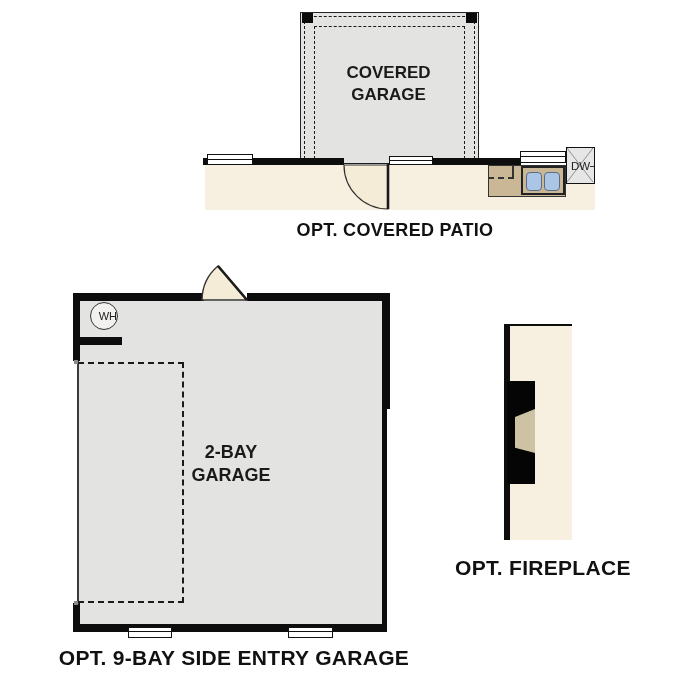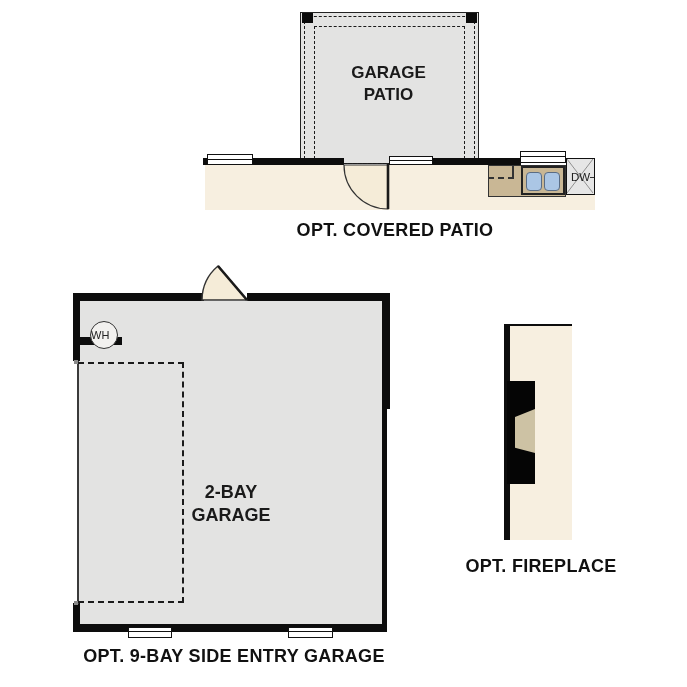--- a/index.html
+++ b/index.html
@@ -7,21 +7,21 @@
     --counter-tan:#c9b795; --sink-blue:#abc6e5; --wall-black:#0d0d0d; --insert-tan:#cdc2a4;
   }
   html,body{margin:0;padding:0;background:#fff;}
   #canvas{
     position:relative;width:687px;height:687px;background:#fff;overflow:hidden;
     font-family:"Liberation Sans",sans-serif;color:#111;
   }
   .abs{position:absolute;}
   .wall{position:absolute;background:var(--wall-black);}
   .caption{
-    position:absolute;font-weight:bold;font-size:18px;letter-spacing:.3px;
+    position:absolute;font-weight:bold;font-size:21px;letter-spacing:.3px;
     text-align:center;white-space:nowrap;color:#111;
   }
   .room-label{
     position:absolute;font-weight:bold;font-size:17px;line-height:1.3;
     text-align:center;color:#1a1a1a;
   }
   
   .patio-area{left:300px;top:12px;width:177px;height:150px;background:var(--floor-gray);border:1px solid #222;}
   .patio-dash-outer{left:304px;top:16px;width:169px;height:146px;border:1px dashed #1a1a1a;background:transparent;}
   .patio-dash-inner{left:314px;top:26px;width:149px;height:136px;border:1px dashed #1a1a1a;background:transparent;}
@@ -29,30 +29,30 @@
   
   .interior-strip{left:205px;top:165px;width:390px;height:45px;background:var(--interior-cream);}
   .wall-strip{top:158px;height:7px;}
   .window-sym{position:absolute;background:#fff;border:1.5px solid #111;box-sizing:border-box;}
   .window-line{position:absolute;left:0;right:0;top:40%;border-top:1.5px solid #111;}
   .counter{left:488px;top:165px;width:78px;height:32px;background:var(--counter-tan);border:1px solid #333;box-sizing:border-box;}
   .sink-box{left:521px;top:166px;width:44px;height:29px;border:2px solid #222;background:var(--counter-tan);box-sizing:border-box;}
   .basin{position:absolute;top:4px;width:16px;height:19px;background:var(--sink-blue);border:1.5px solid #5a6c84;border-radius:4px;box-sizing:border-box;}
   .dash-h{left:488px;top:177px;width:26px;height:0;border-top:2px dashed #333;}
   .dash-v{left:512px;top:166px;width:0;height:12px;border-left:2px dashed #333;}
-  .dw-box{left:566px;top:158px;width:29px;height:37px;background:#e6e6e6;border:1.5px solid #111;box-sizing:border-box;padding-left:22px;}
+  .dw-box{left:566px;top:147px;width:29px;height:37px;background:#e6e6e6;border:1.5px solid #111;box-sizing:border-box;padding-left:22px;}
   .dw-label{position:absolute;left:0;right:0;top:50%;transform:translateY(-52%);text-align:center;font-size:11.5px;color:#222;}
   .dw-dash{position:absolute;right:0;top:50%;width:4px;border-top:1.5px solid #333;}
   
   .garage-fill{left:78px;top:301px;width:304px;height:324px;background:var(--floor-gray);}
   .garage-door-line{left:77px;top:361px;width:2px;height:243px;background:#3a3a3a;}
   .overhead-dash{left:78px;top:362px;width:106px;height:241px;border-top:2px dashed #1a1a1a;border-right:2px dashed #1a1a1a;border-bottom:2px dashed #1a1a1a;box-sizing:border-box;}
   .tick{position:absolute;width:4px;height:4px;background:#8a8a8a;}
-  .wh-circle{left:90px;top:321px;width:28px;height:28px;border:1.5px solid #333;border-radius:50%;background:#f2f1ef;
-             display:flex;align-items:center;justify-content:flex-start;font-size:11px;font-weight:normal;color:#222;box-sizing:border-box;}
+  .wh-circle{left:90px;top:302px;width:28px;height:28px;border:1.5px solid #333;border-radius:50%;background:#f2f1ef;
+             display:flex;align-items:center;justify-content:flex-end;font-size:11px;font-weight:normal;color:#222;box-sizing:border-box;}
   .vent{position:absolute;top:627px;height:11px;background:#fff;border:1.5px solid #111;box-sizing:border-box;}
   .vent-line{position:absolute;left:0;right:0;top:3px;border-top:1px solid #111;}
   
   .fp-wall{left:504px;top:324px;width:6px;height:216px;background:var(--wall-black);}
   .fp-top{left:504px;top:324px;width:68px;height:2px;background:var(--wall-black);}
   .fp-cream{left:510px;top:326px;width:62px;height:214px;background:var(--interior-cream);}
   .fp-box{left:507px;top:381px;width:28px;height:103px;background:#050505;}
   .fp-insert{left:515px;top:409px;width:20px;height:44px;background:var(--insert-tan);
              clip-path:polygon(0% 18%,100% 0%,100% 100%,0% 88%);}
   svg.door-layer{position:absolute;left:0;top:0;pointer-events:none;}
@@ -60,21 +60,21 @@
 </head>
 <body>
 
 <div id="canvas">
 
   <div class="abs patio-area"></div>
   <div class="abs patio-dash-outer"></div>
   <div class="abs patio-dash-inner"></div>
   <div class="abs patio-post" style="left:302px;top:13px;"></div>
   <div class="abs patio-post" style="left:466px;top:13px;"></div>
-  <div class="room-label" style="left:325px;top:62px;width:127px;">GARAGE PATIO</div>
+  <div class="room-label" style="left:325px;top:62px;width:127px;">COVERED GARAGE</div>
 
   <div class="abs interior-strip"></div>
 
   <div class="wall wall-strip" style="left:203px;width:5px;"></div>
   <div class="wall wall-strip" style="left:253px;width:91px;"></div>
   <div class="wall wall-strip" style="left:433px;width:88px;"></div>
   <div class="wall wall-strip" style="left:566px;width:29px;"></div>
 
   <div class="window-sym" style="left:207px;top:154px;width:46px;height:11px;">
       <div class="window-line"></div>
@@ -124,21 +124,21 @@
     <span>WH</span>
   </div>
 
   <div class="vent" style="left:128px;width:44px;">
       <div class="vent-line"></div>
     </div>
   <div class="vent" style="left:288px;width:45px;">
       <div class="vent-line"></div>
     </div>
 
-  <div class="room-label" style="left:185px;top:441px;width:92px;font-size:18px;margin-top:40px;">2-BAY GARAGE</div>
+  <div class="room-label" style="left:185px;top:441px;width:92px;font-size:18px;">2-BAY GARAGE</div>
   <div class="caption" style="left:50px;top:646px;width:368px;">OPT. 9-BAY SIDE ENTRY GARAGE</div>
 
   <div class="abs fp-cream"></div>
   <div class="abs fp-wall"></div>
   <div class="abs fp-top"></div>
   <div class="abs fp-box"></div>
   <div class="abs fp-insert"></div>
   <div class="caption" style="left:455px;top:556px;width:172px;">OPT. FIREPLACE</div>
 
   <svg class="door-layer" width="687" height="687" viewBox="0 0 687 687">

